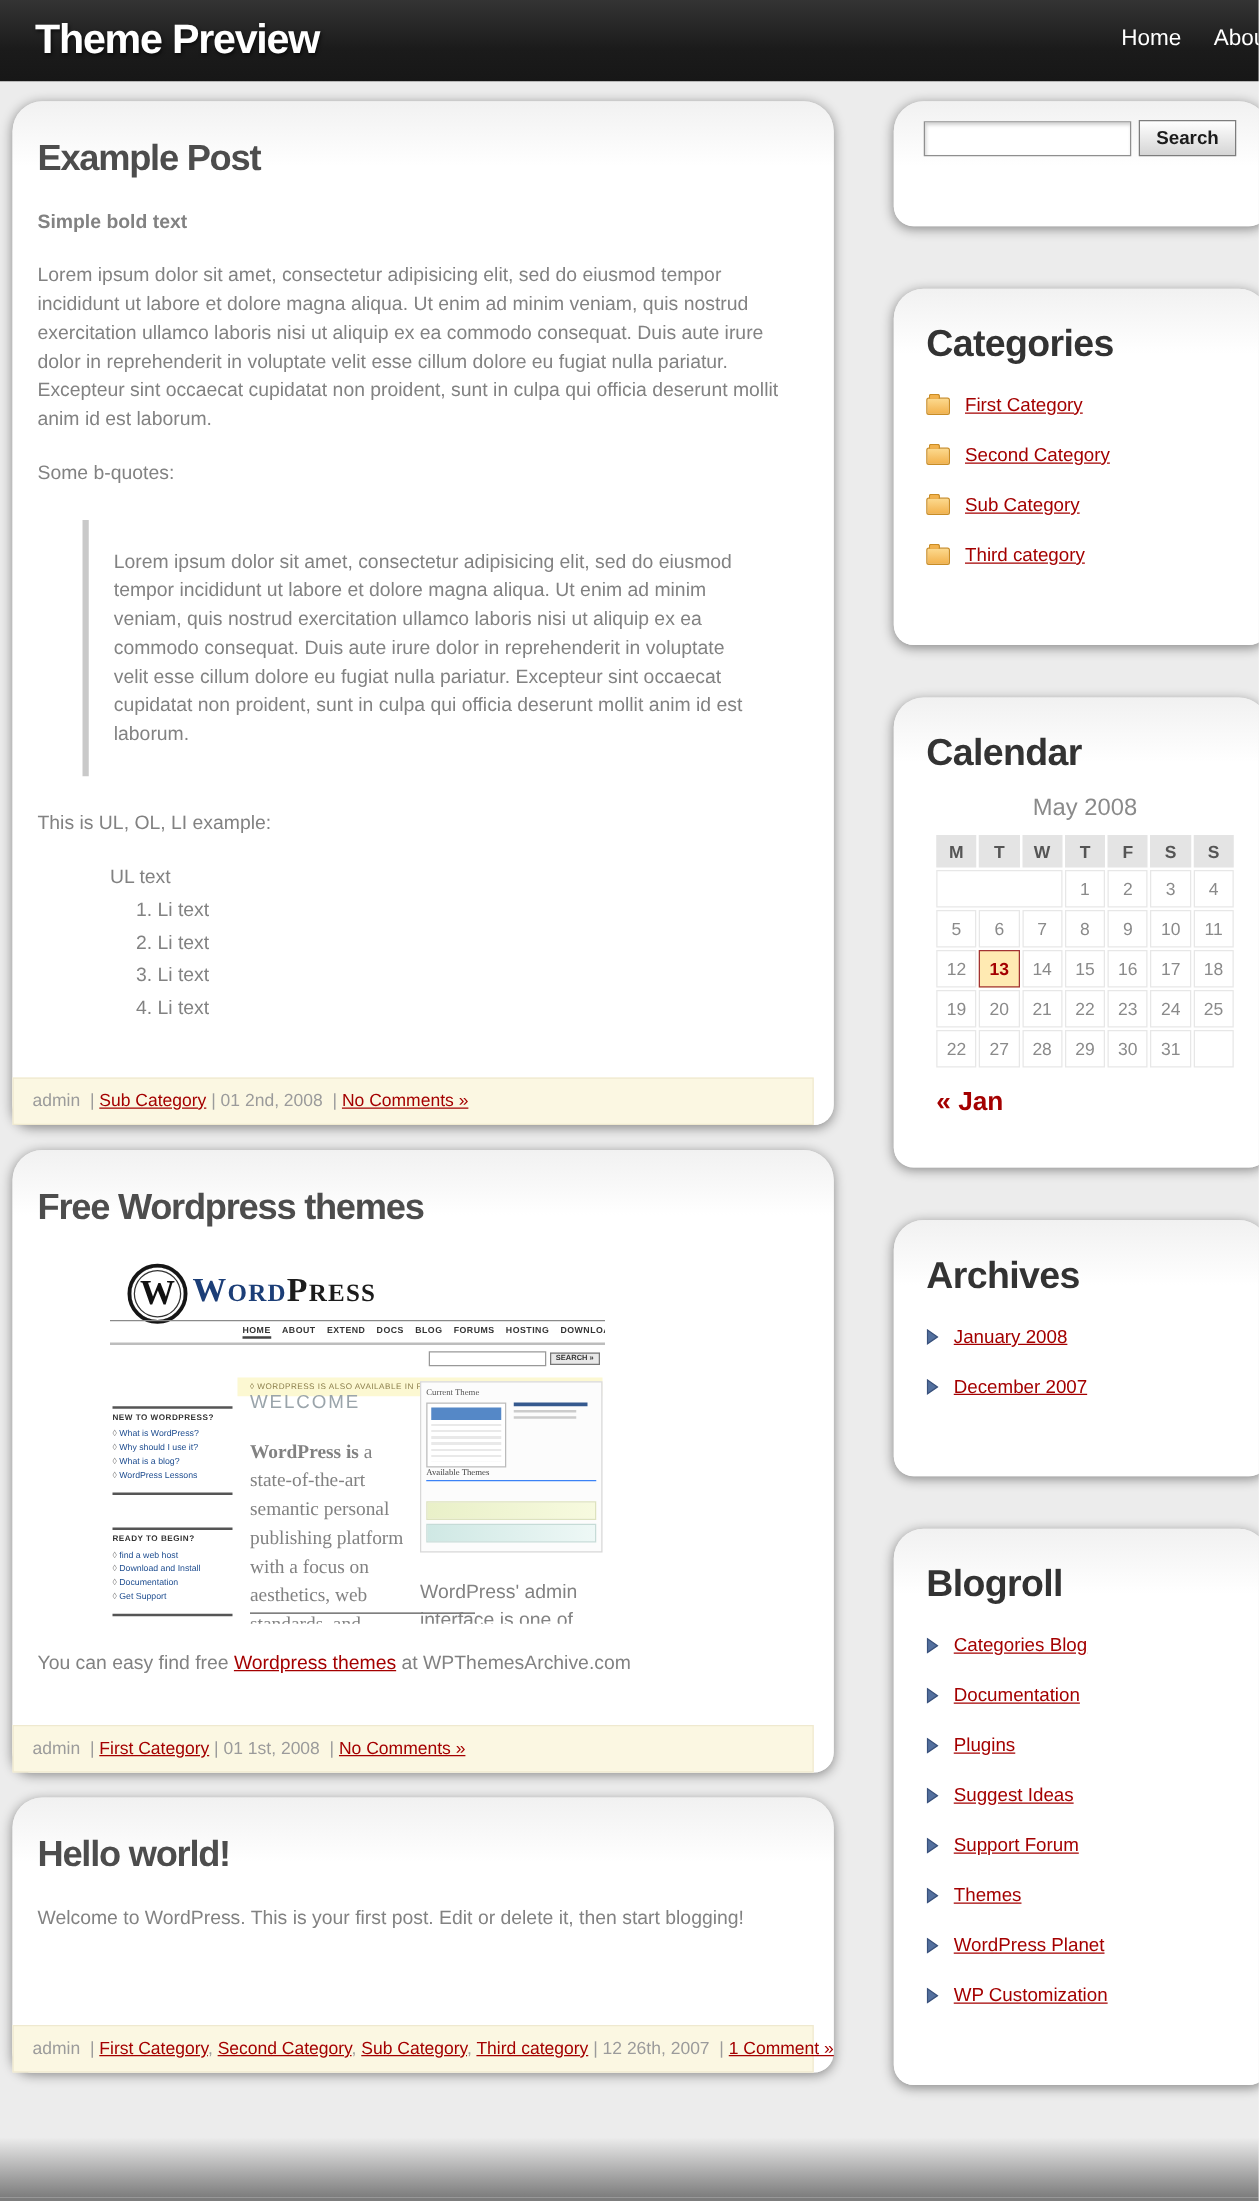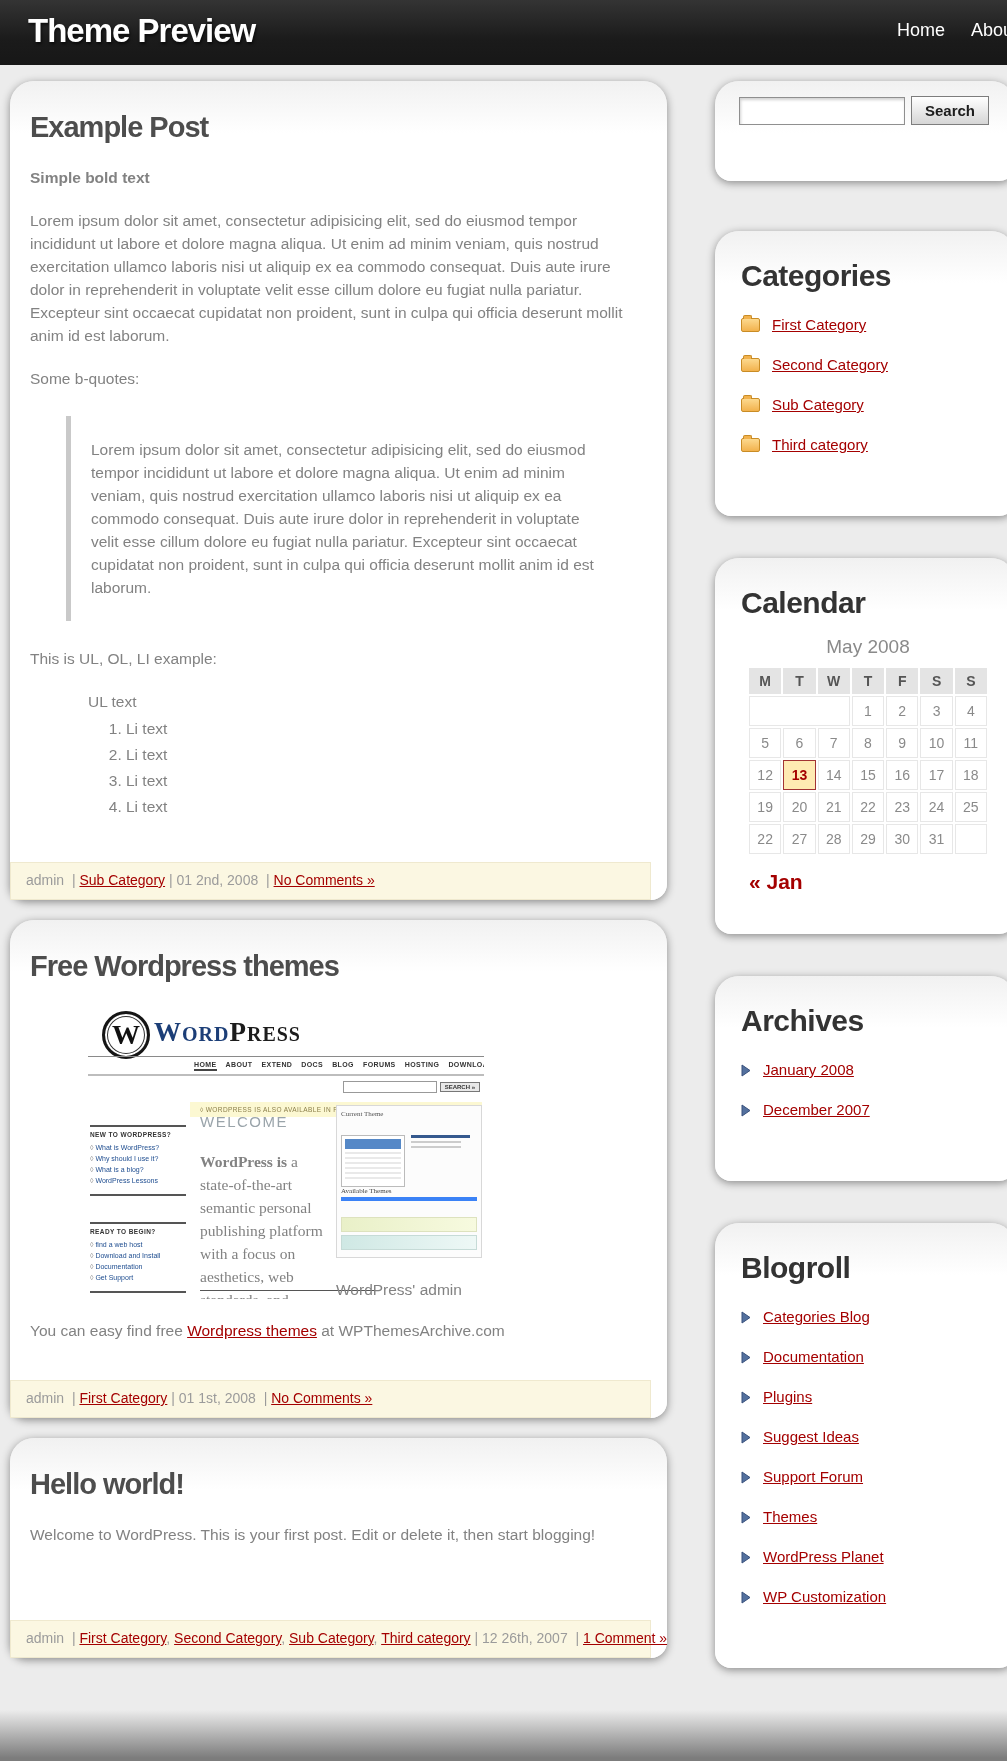--- a/index.html
+++ b/index.html
@@ -60,28 +60,28 @@
   .wp-link{font-size:7px;color:#1d4c8f;margin:4px 0;}
   .wp-link::before{content:"◊ ";color:#888;}
   .wp-left-group2{margin-top:26px;}
   .wp-mid{position:absolute;left:112px;top:106px;width:130px;font-family:"Liberation Serif",serif;}
   .wp-welcome{font-size:15px;color:#9aa4aa;letter-spacing:1.5px;font-family:"Liberation Sans",sans-serif;margin:0 0 8px;font-weight:normal;}
   .wp-p{font-size:7.5px;color:#3a3a3a;line-height:10px;margin:0 0 8px;}
   .wp-p .b{font-weight:bold;}
   .wp-rule3{position:absolute;left:112px;width:180px;top:283px;border-top:1px solid #555;}
   .wp-right{position:absolute;left:248px;top:98px;width:146px;}
   .wp-current-box{border:1px solid #d8d8d8;background:#fcfcfc;padding:4px;overflow:hidden;}
-  .wp-current-label{font-size:7px;color:#555;margin-bottom:17px;font-family:"Liberation Serif",serif;}
+  .wp-current-label{font-size:7px;color:#555;margin-bottom:4px;font-family:"Liberation Serif",serif;}
   .wp-thumb{width:62px;height:50px;border:1px solid #bbb;background:#fff;float:left;}
   .wp-thumb-bar{height:10px;background:#5588c7;margin:3px;}
   .wp-thumb-lines{height:30px;margin:0 3px;background:repeating-linear-gradient(#e9e9e9 0 2px,#ffffff 2px 5px);}
   .wp-theme-meta{margin-left:70px;}
   .navy-bar{height:3px;background:#35598e;margin:3px 0;width:90%;}
   .gray-bar{height:2px;background:#ccc;margin:3px 0;width:75%;}
-  .wp-avail-label{font-size:7px;color:#444;margin:7px 0 16px;font-family:"Liberation Serif",serif;border-bottom:4px solid #3b82f6;padding-bottom:2px;clear:both;}
+  .wp-avail-label{font-size:7px;color:#444;margin:7px 0 16px;font-family:"Liberation Serif",serif;border-bottom:1px solid #3b82f6;padding-bottom:2px;clear:both;}
   .wp-theme-row1{height:13px;margin:3px 0;background:linear-gradient(90deg,#e9f0c8,#f7fadf);border:1px solid #dde2be;}
   .wp-theme-row2{height:13px;margin:3px 0;background:linear-gradient(90deg,#cfe8e4,#eef8f6);border:1px solid #c6dbd7;}
   .wp-admin-caption{font-size:7px;color:#555;line-height:9px;margin:6px 0;}
 
   
   .widget{margin-bottom:42px;}
   .search-widget{padding:15px 0 56px 24px;display:flex;gap:6px;align-items:center;margin-bottom:50px;}
   .search-input{width:160px;height:24px;border:1px solid #8f8f8f;box-shadow:inset 1px 2px 3px rgba(0,0,0,.18);background:#fff;}
   .search-button{height:29px;padding:0 13px;font-weight:bold;font-size:15px;font-family:"Liberation Sans",sans-serif;background:linear-gradient(#ffffff,#d5d5d5);border:1px solid #7d7d7d;color:#1c1c1c;cursor:pointer;}
   .widget-inner{padding:28px 26px 40px;}

